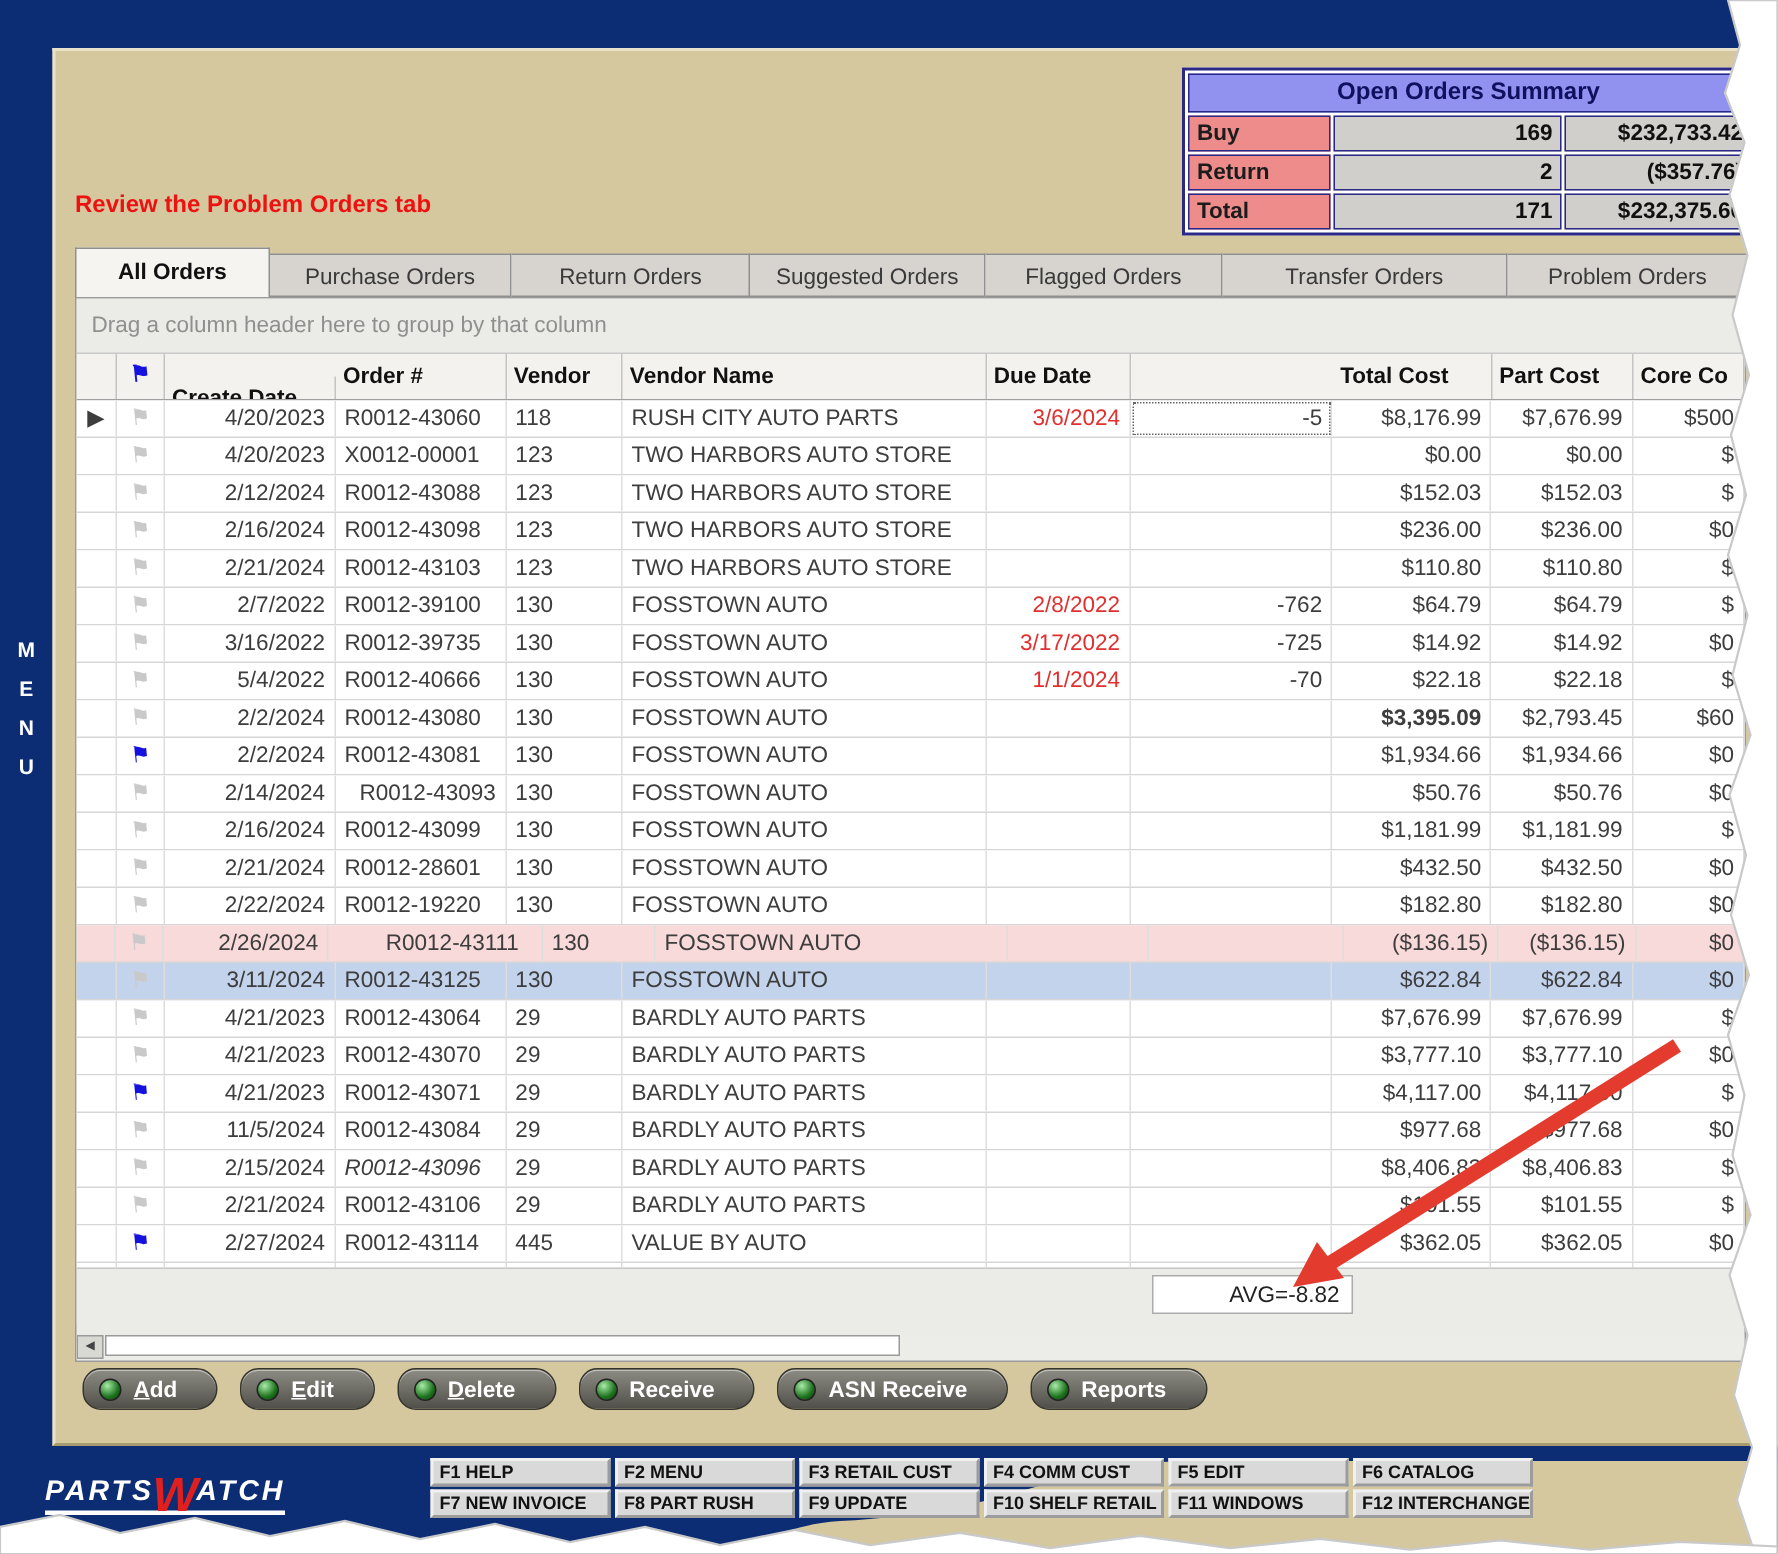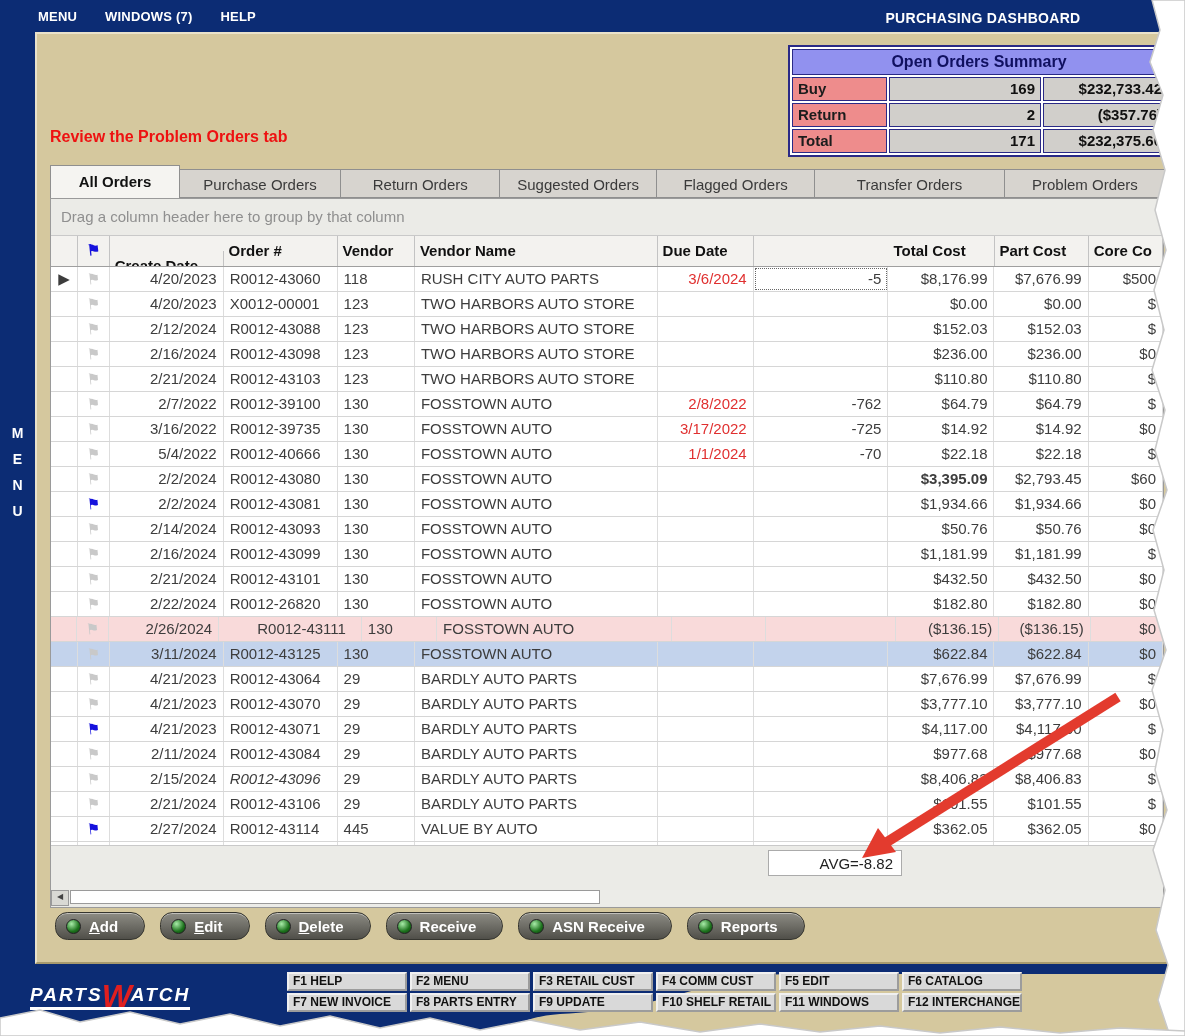--- a/index.html
+++ b/index.html
@@ -94,28 +94,20 @@
       font-weight:bold;font-size:12px;line-height:15px;padding-left:4px;color:#111;
       white-space:nowrap;overflow:hidden;cursor:default;}
   
   .overlay{position:absolute;inset:0;pointer-events:none;}
 </style>
 </head>
 <body>
 
 <div class="frame">
 
-  <div class="menubar">
-    <div class="menu-items">
-        <span>MENU</span>
-        <span>WINDOWS (7)</span>
-        <span>HELP</span>
-      </div>
-    <div class="app-title">PURCHASING DASHBOARD</div>
-  </div>
 
   <div class="side-menu">
       <div>M</div>
       <div>E</div>
       <div>N</div>
       <div>U</div>
     </div>
 
   <div class="window">
 
@@ -295,21 +287,21 @@
             <div class="gc r" style="width: 97px;"></div>
             <div class="gc r" style="width: 136px;"></div>
             <div class="gc r" style="width: 107px;">$1,934.66</div>
             <div class="gc r" style="width: 95px;">$1,934.66</div>
             <div class="gc r" style="width: 75px;">$0</div>
           </div>
           <div class="grow">
             <div class="gc c-sel" style="width: 27px;"></div>
             <div class="gc" style="width: 32px; text-align: center;"><span class="flagg flag-gray">⚑</span></div>
             <div class="gc r" style="width: 115px;">2/14/2024</div>
-            <div class="gc " style="width: 115px;">R0012-43093</div>
+            <div class="gc " style="width: 115px; text-align: right;">R0012-43093</div>
             <div class="gc " style="width: 78px;">130</div>
             <div class="gc " style="width: 245px;">FOSSTOWN AUTO</div>
             <div class="gc r" style="width: 97px;"></div>
             <div class="gc r" style="width: 136px;"></div>
             <div class="gc r" style="width: 107px;">$50.76</div>
             <div class="gc r" style="width: 95px;">$50.76</div>
             <div class="gc r" style="width: 75px;">$0</div>
           </div>
           <div class="grow">
             <div class="gc c-sel" style="width: 27px;"></div>
@@ -321,34 +313,34 @@
             <div class="gc r" style="width: 97px;"></div>
             <div class="gc r" style="width: 136px;"></div>
             <div class="gc r" style="width: 107px;">$1,181.99</div>
             <div class="gc r" style="width: 95px;">$1,181.99</div>
             <div class="gc r" style="width: 75px;">$</div>
           </div>
           <div class="grow">
             <div class="gc c-sel" style="width: 27px;"></div>
             <div class="gc" style="width: 32px; text-align: center;"><span class="flagg flag-gray">⚑</span></div>
             <div class="gc r" style="width: 115px;">2/21/2024</div>
-            <div class="gc " style="width: 115px;">R0012-43101</div>
+            <div class="gc " style="width: 115px;">R0012-28601</div>
             <div class="gc " style="width: 78px;">130</div>
             <div class="gc " style="width: 245px;">FOSSTOWN AUTO</div>
             <div class="gc r" style="width: 97px;"></div>
             <div class="gc r" style="width: 136px;"></div>
             <div class="gc r" style="width: 107px;">$432.50</div>
             <div class="gc r" style="width: 95px;">$432.50</div>
             <div class="gc r" style="width: 75px;">$0</div>
           </div>
           <div class="grow">
             <div class="gc c-sel" style="width: 27px;"></div>
             <div class="gc" style="width: 32px; text-align: center;"><span class="flagg flag-gray">⚑</span></div>
             <div class="gc r" style="width: 115px;">2/22/2024</div>
-            <div class="gc " style="width: 115px;">R0012-26820</div>
+            <div class="gc " style="width: 115px;">R0012-19220</div>
             <div class="gc " style="width: 78px;">130</div>
             <div class="gc " style="width: 245px;">FOSSTOWN AUTO</div>
             <div class="gc r" style="width: 97px;"></div>
             <div class="gc r" style="width: 136px;"></div>
             <div class="gc r" style="width: 107px;">$182.80</div>
             <div class="gc r" style="width: 95px;">$182.80</div>
             <div class="gc r" style="width: 75px;">$0</div>
           </div>
           <div class="grow pink">
             <div class="gc c-sel" style="width: 27px;"></div>
@@ -411,21 +403,21 @@
             <div class="gc " style="width: 245px;">BARDLY AUTO PARTS</div>
             <div class="gc r" style="width: 97px;"></div>
             <div class="gc r" style="width: 136px;"></div>
             <div class="gc r" style="width: 107px;">$4,117.00</div>
             <div class="gc r" style="width: 95px;">$4,117.00</div>
             <div class="gc r" style="width: 75px;">$</div>
           </div>
           <div class="grow">
             <div class="gc c-sel" style="width: 27px;"></div>
             <div class="gc" style="width: 32px; text-align: center;"><span class="flagg flag-gray">⚑</span></div>
-            <div class="gc r" style="width: 115px;">2/11/2024</div>
+            <div class="gc r" style="width: 115px;">11/5/2024</div>
             <div class="gc " style="width: 115px;">R0012-43084</div>
             <div class="gc " style="width: 78px;">29</div>
             <div class="gc " style="width: 245px;">BARDLY AUTO PARTS</div>
             <div class="gc r" style="width: 97px;"></div>
             <div class="gc r" style="width: 136px;"></div>
             <div class="gc r" style="width: 107px;">$977.68</div>
             <div class="gc r" style="width: 95px;">$977.68</div>
             <div class="gc r" style="width: 75px;">$0</div>
           </div>
           <div class="grow">
@@ -530,21 +522,21 @@
     <div class="fkeys" style="top:8px;">
         <div class="fk">F1 HELP</div>
         <div class="fk">F2 MENU</div>
         <div class="fk">F3 RETAIL CUST</div>
         <div class="fk">F4 COMM CUST</div>
         <div class="fk">F5 EDIT</div>
         <div class="fk">F6 CATALOG</div>
       </div>
     <div class="fkeys" style="top:29px;">
         <div class="fk">F7 NEW INVOICE</div>
-        <div class="fk">F8 PARTS ENTRY</div>
+        <div class="fk">F8 PART RUSH</div>
         <div class="fk">F9 UPDATE</div>
         <div class="fk">F10 SHELF RETAIL</div>
         <div class="fk">F11 WINDOWS</div>
         <div class="fk">F12 INTERCHANGE</div>
       </div>
   </div>
 
   <svg class="overlay" width="1185" height="1036" viewBox="0 0 1185 1036" style="z-index:55;">
     <line x1="1118" y1="697" x2="887" y2="842" stroke="#e33b2e" stroke-width="10"></line>
     <polygon points="862,858 896,852 878,828" fill="#e33b2e"></polygon>

